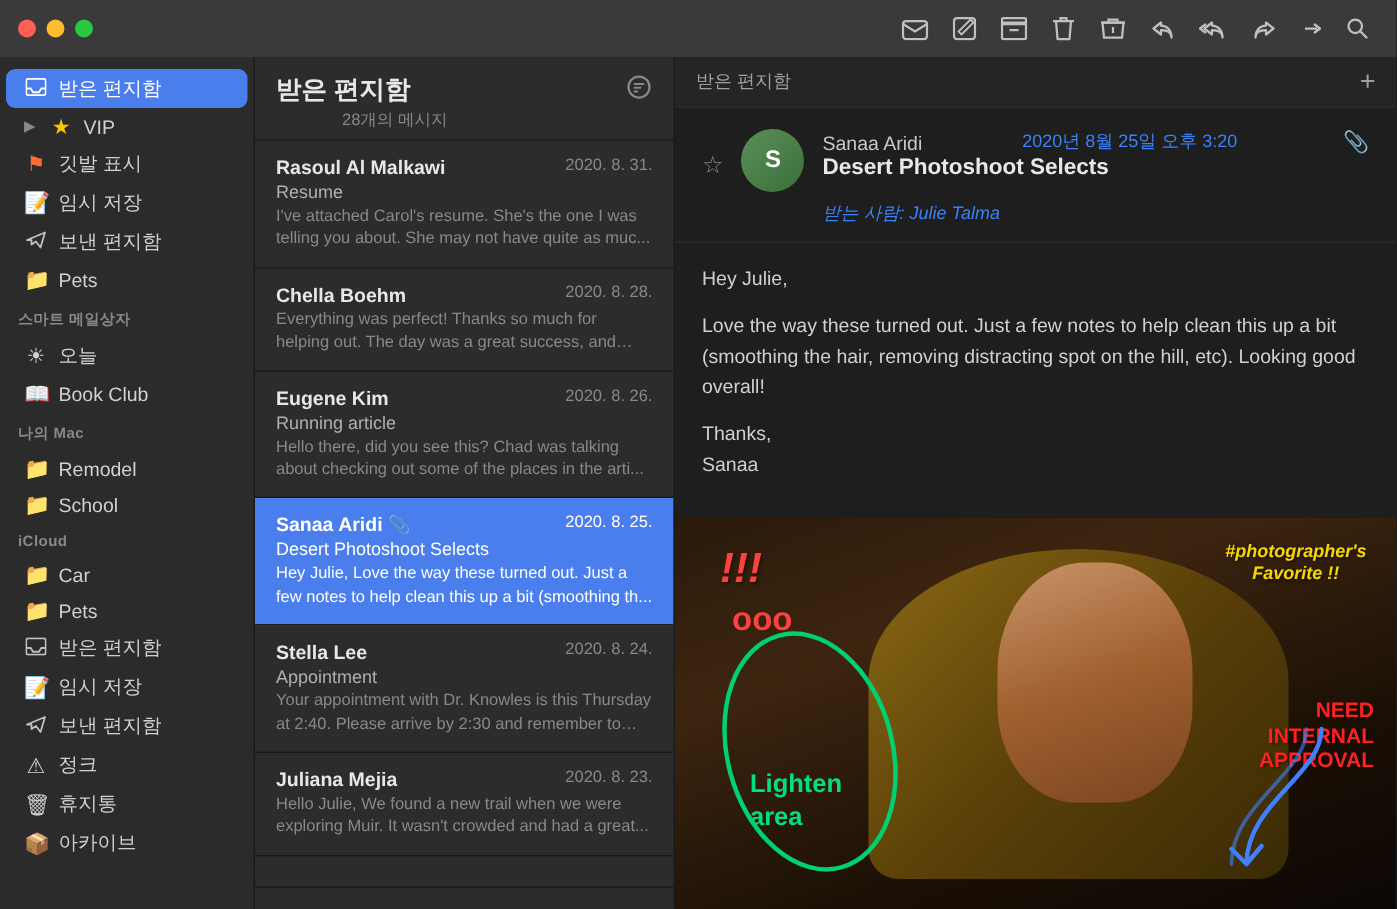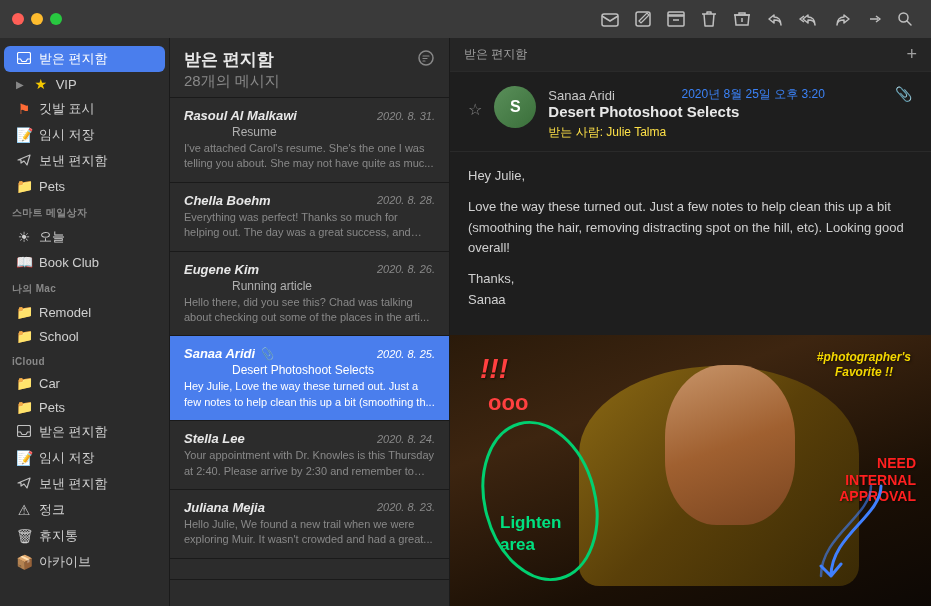--- a/index.html
+++ b/index.html
@@ -125,22 +125,23 @@
       justify-content: space-between;
       border-bottom: 1px solid #1a1a1a;
     }
     .panel-title {
       color: #e8e8e8;
       font-size: 17px;
       font-weight: 600;
     }
     .panel-subtitle {
       color: #888;
-      font-size: 15px;
+      font-size: 11px;
       margin-top: 1px;
+      margin-left: 44px;
     }
     .panel-header-icon {
       color: #888;
       font-size: 16px;
       cursor: pointer;
       margin-top: 2px;
     }
     .email-list {
       overflow-y: auto;
       flex: 1;
@@ -149,23 +150,22 @@
       padding: 10px 14px;
       border-bottom: 1px solid #1a1a1a;
       cursor: pointer;
     }
     .email-item.selected {
       background: #4a7eed;
     }
     .email-item-header {
       display: flex;
       justify-content: space-between;
-      align-items: center;
+      align-items: flex-start;
       margin-bottom: 2px;
-      font-style: italic;
     }
     .email-sender {
       font-size: 13px;
       font-weight: 600;
       color: #e8e8e8;
       white-space: nowrap;
       overflow: hidden;
       text-overflow: ellipsis;
       max-width: 160px;
     }
@@ -181,21 +181,20 @@
       white-space: nowrap;
       flex-shrink: 0;
     }
     .email-subject {
       font-size: 12px;
       color: #b0b0b0;
       white-space: nowrap;
       overflow: hidden;
       text-overflow: ellipsis;
       margin-bottom: 2px;
-      margin-left: 48px;
     }
     .email-preview {
       font-size: 11px;
       color: #888;
       overflow: hidden;
       display: -webkit-box;
       -webkit-line-clamp: 2;
       -webkit-box-orient: vertical;
       line-height: 1.4;
     }
@@ -286,22 +285,23 @@
       white-space: nowrap;
     }
     .detail-from {
       font-size: 13px;
       font-weight: 500;
       color: #c8c8c8;
       margin-top: 2px;
     }
     .detail-to {
       font-size: 12px;
-      color: #fde047;
-      margin-top: 4px;
+      color: #3b82f6;
+      margin-top: 14px;
+      font-style: italic;
     }
     .star-icon {
       color: #888;
       font-size: 16px;
       margin-top: 14px;
       flex-shrink: 0;
     }
     .attachment-paperclip {
       color: #888;
       font-size: 14px;
@@ -664,20 +664,21 @@
         </div>
         <div class="email-subject">Desert Photoshoot Selects</div>
         <div class="email-preview">Hey Julie, Love the way these turned out. Just a few notes to help clean this up a bit (smoothing th...</div>
       </div>
 
       <div class="email-item">
         <div class="email-item-header">
           <span class="email-sender">Stella Lee</span>
           <span class="email-date">2020. 8. 24.</span>
         </div>
+        <div class="email-subject">Appointment</div>
         <div class="email-preview">Your appointment with Dr. Knowles is this Thursday at 2:40. Please arrive by 2:30 and remember to br...</div>
       </div>
 
       <div class="email-item">
         <div class="email-item-header">
           <span class="email-sender">Juliana Mejia</span>
           <span class="email-date">2020. 8. 23.</span>
         </div>
         <div class="email-preview">Hello Julie, We found a new trail when we were exploring Muir. It wasn't crowded and had a great...</div>
       </div>

